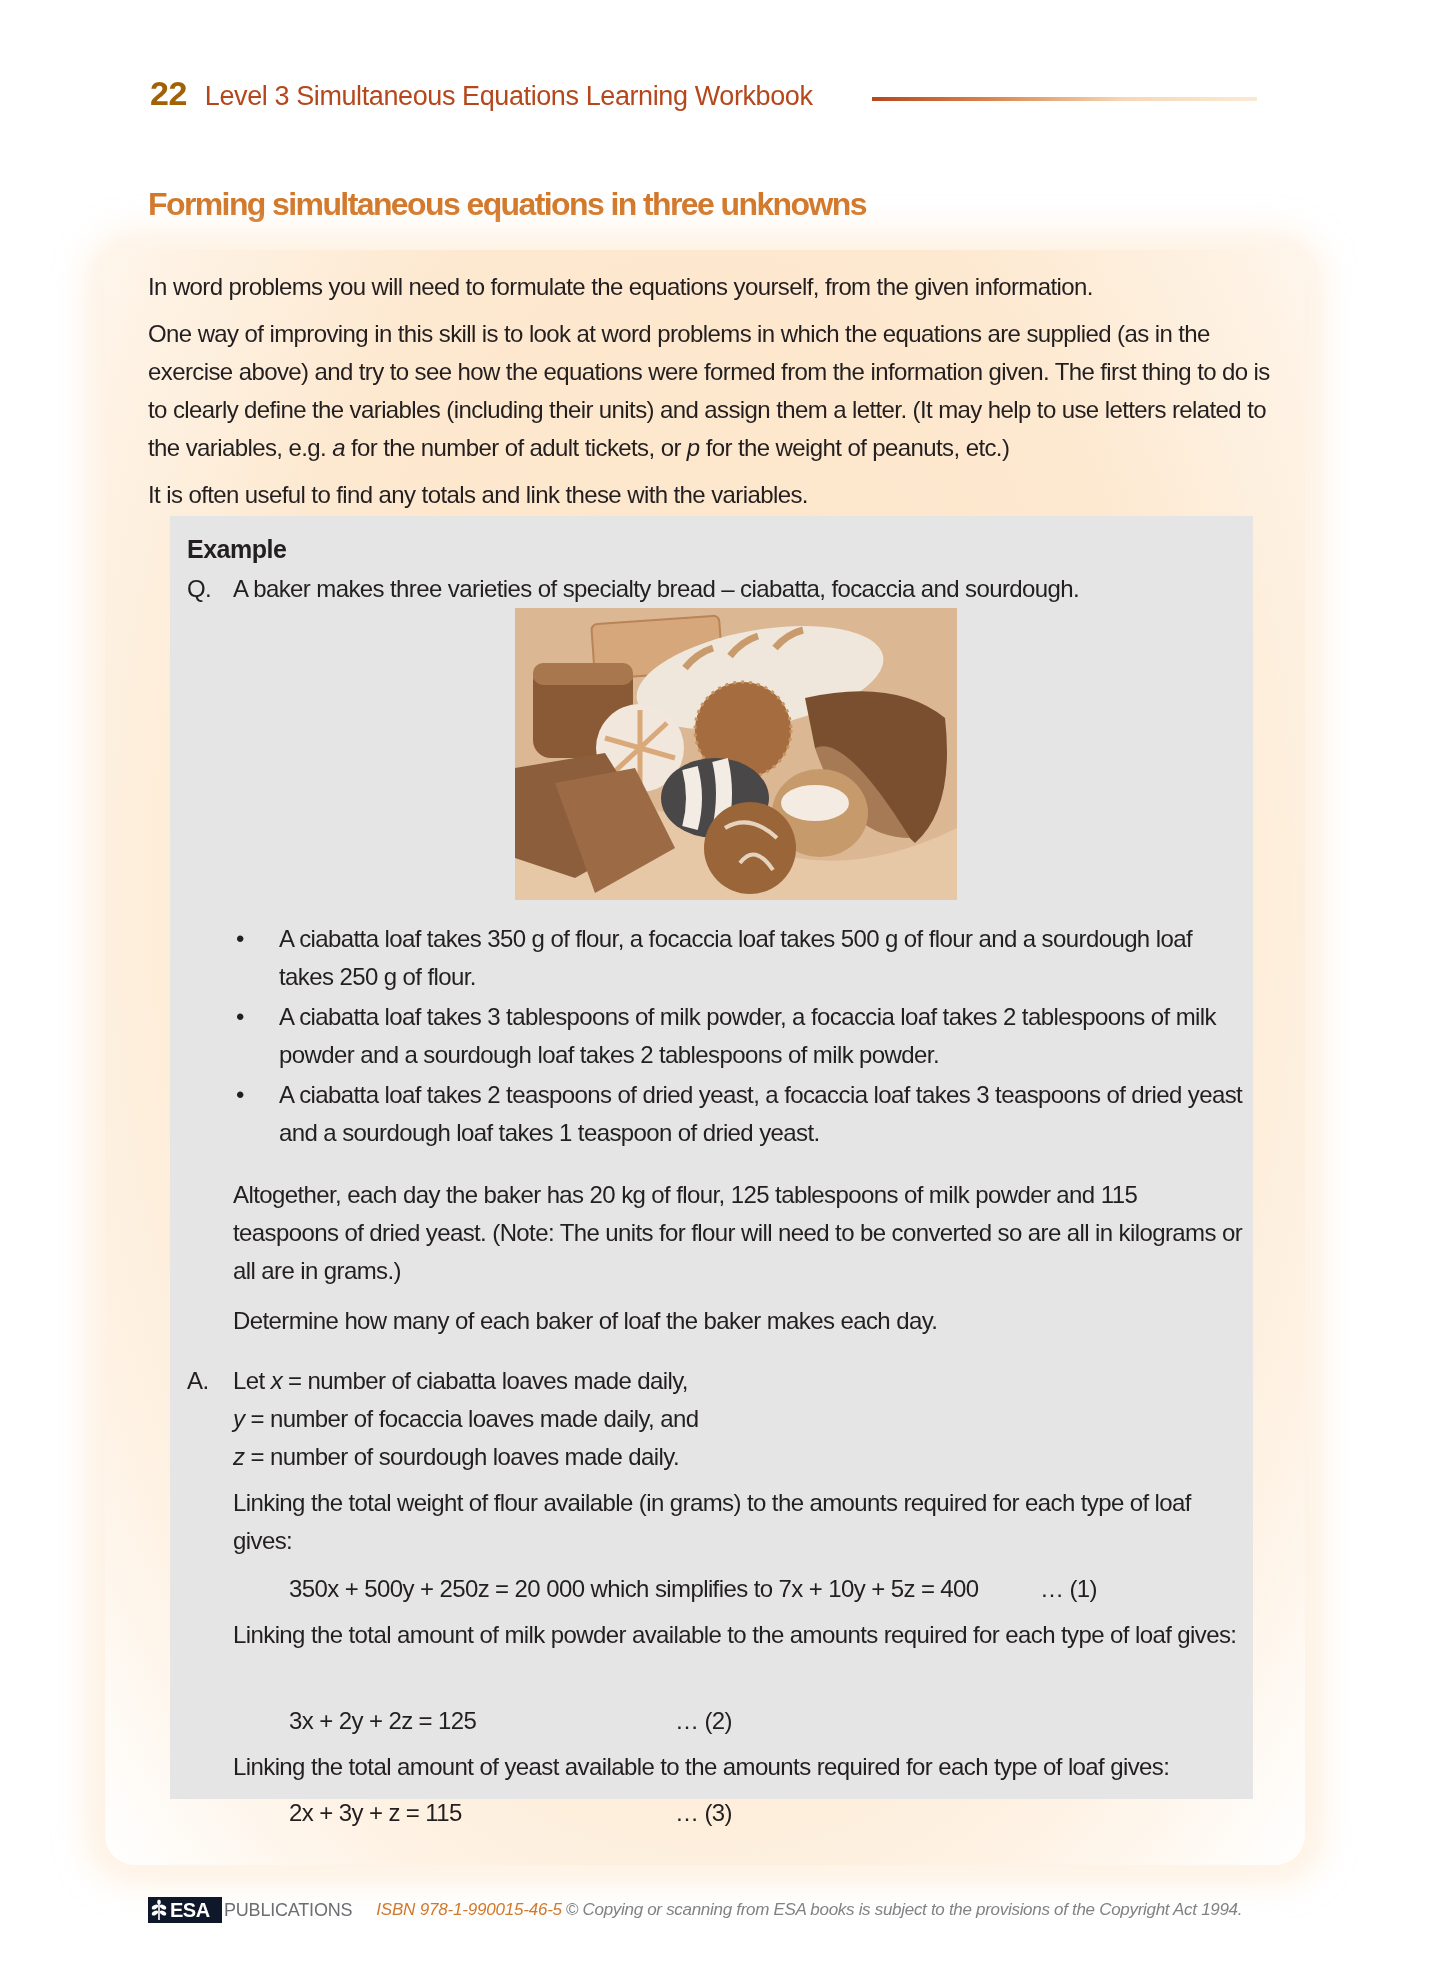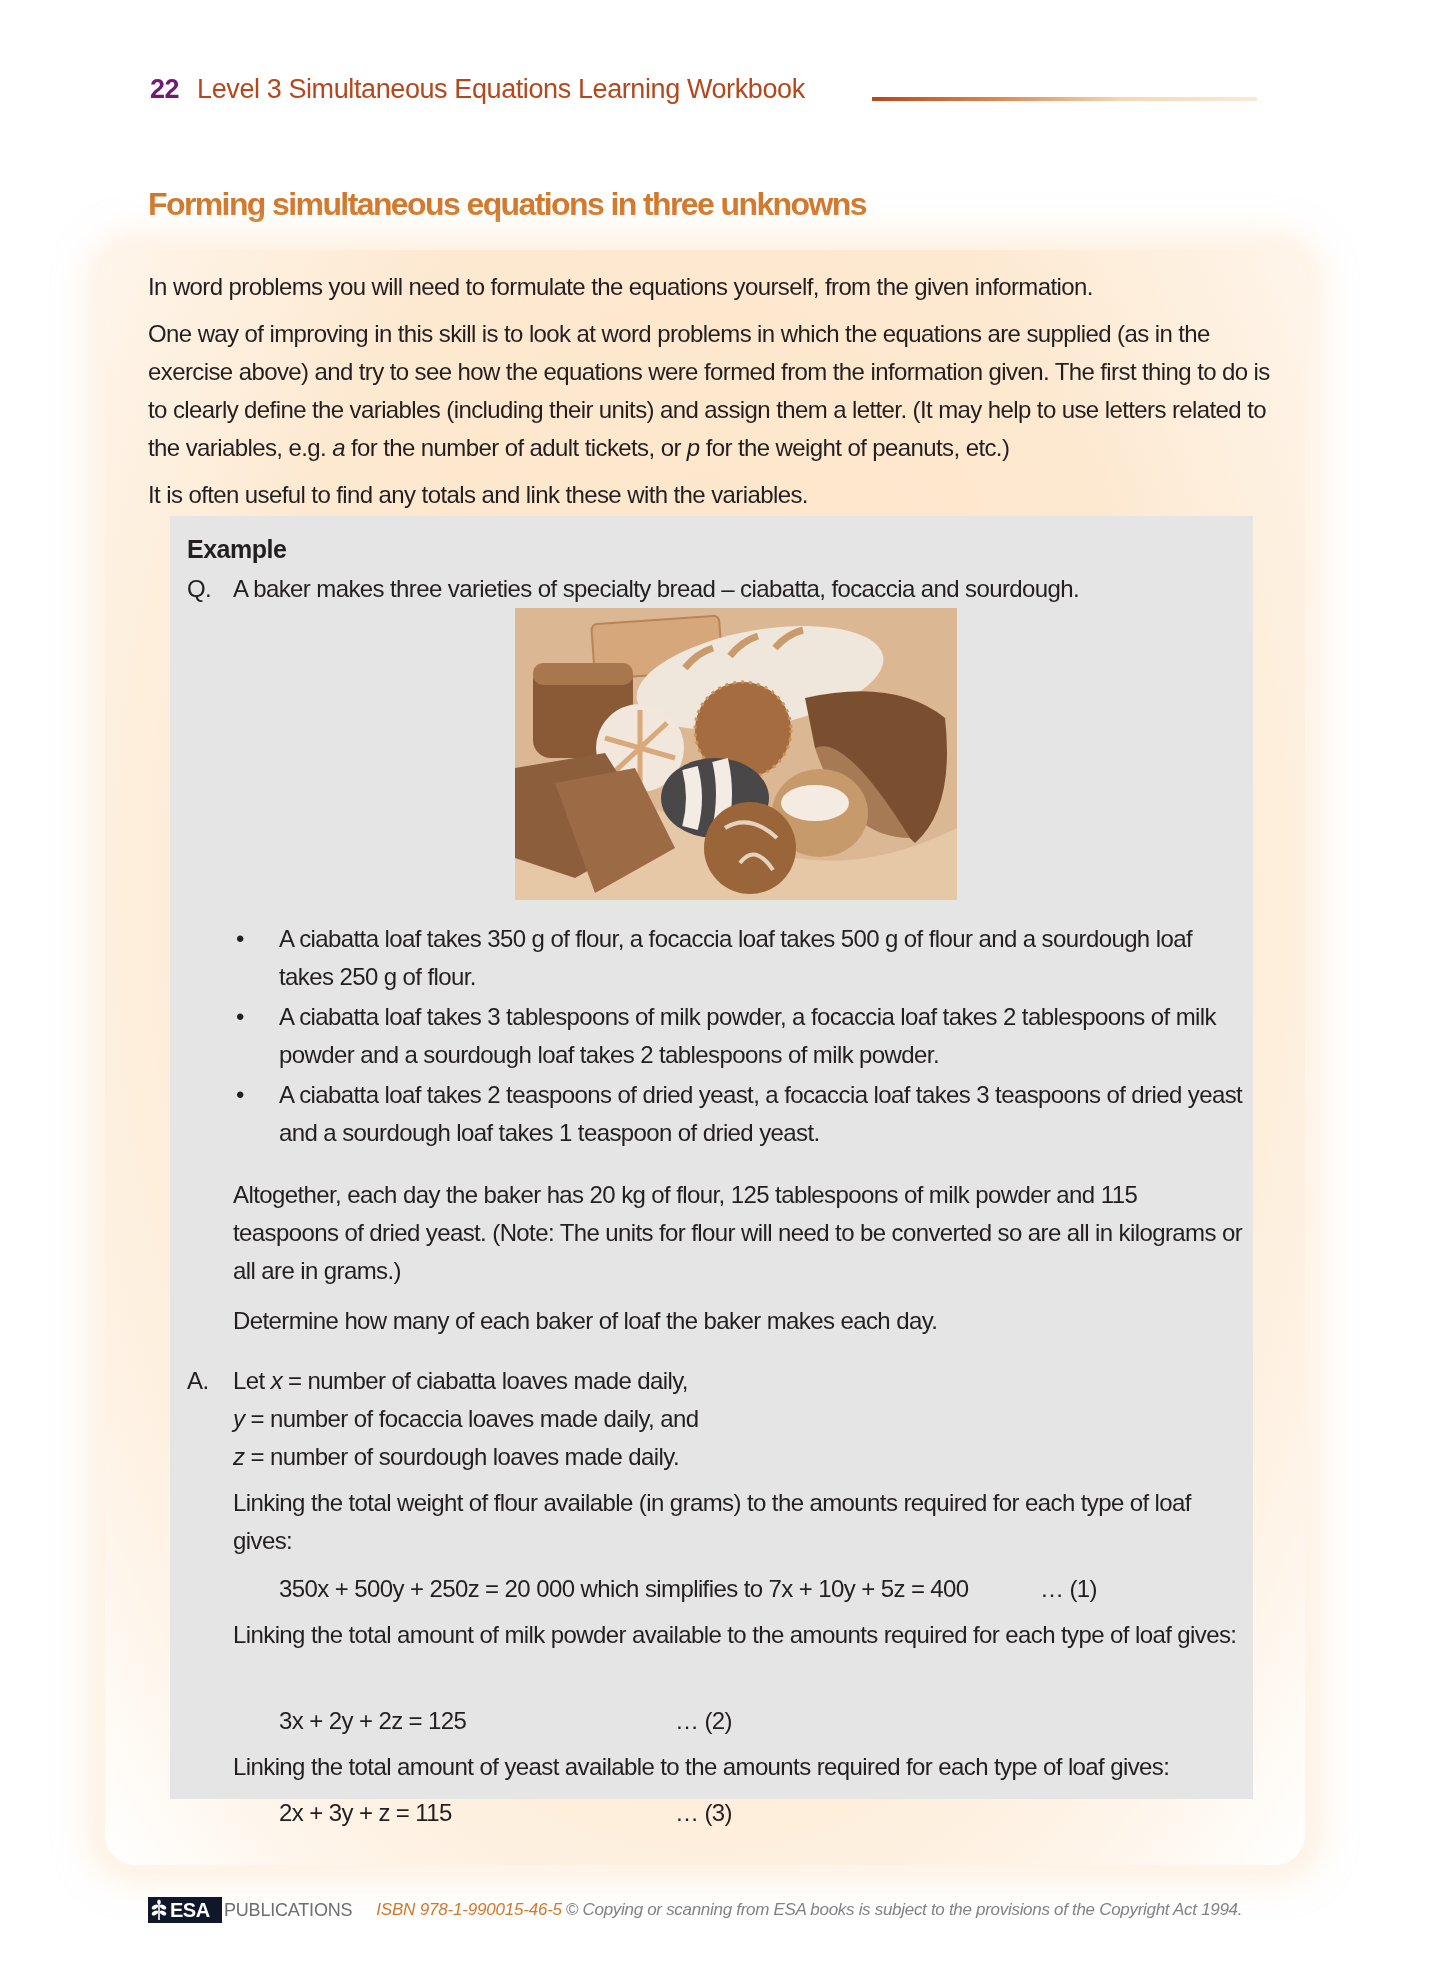--- a/index.html
+++ b/index.html
@@ -1,21 +1,21 @@
 <!DOCTYPE html>
 <html><head>
 <meta charset="utf-8">
 <style>
   html, body { margin: 0; padding: 0; }
   body {
     width: 1445px; height: 1973px; background: #ffffff; position: relative; overflow: hidden;
     font-family: "Liberation Sans", sans-serif; color: #231f20;
   }
   .header { position: absolute; left: 150px; top: 74px; height: 40px; display: flex; align-items: baseline; }
-  .page-num { color: #701a75; font-weight: bold; font-size: 27px; letter-spacing: -0.5px; }
+  .page-num { color: #a16207; font-weight: bold; font-size: 34px; letter-spacing: -0.5px; }
   .running-title { color: #b5471c; font-size: 27px; margin-left: 18px; letter-spacing: -0.4px; }
   .header-rule {
     position: absolute; left: 872px; top: 97px; width: 385px; height: 4px;
     background: linear-gradient(to right, #b5471c 0%, #d9834a 30%, #f5d7b5 65%, #fbe9d4 100%);
   }
   .title {
     position: absolute; left: 148px; top: 186px; margin: 0;
     color: #d2782a; font-size: 32px; font-weight: bold; letter-spacing: -1.6px;
   }
   .outer-panel {
@@ -36,21 +36,21 @@
   .qa-label { position: absolute; left: 0; top: 0; }
   .qa-text { position: absolute; left: 46px; top: 0; white-space: nowrap; }
   .photo {
     position: absolute; left: 328px; top: 92px; width: 442px; height: 292px; overflow: hidden;
     background: linear-gradient(160deg, #e8c5a0 0%, #d9b08a 45%, #e9c9a7 100%);
   }
   .bullets { position: absolute; left: 46px; top: 404px; width: 1010px; margin: 0; padding: 0; list-style: none; }
   .bullets li { position: relative; padding-left: 46px; margin-bottom: 2px; }
   .bullet-dot { position: absolute; left: 3px; top: 0; }
   .para { position: absolute; left: 46px; width: 1010px; }
-  .eq { position: absolute; left: 92px; white-space: pre; }
+  .eq { position: absolute; left: 102px; white-space: pre; }
   .eq-ref { position: absolute; white-space: nowrap; }
   .footer { position: absolute; left: 148px; top: 1896px; height: 28px; display: flex; align-items: center; font-size: 17px; }
   .logo-box {
     width: 74px; height: 26px; background: #0f172a; display: flex; align-items: center; justify-content: flex-start; padding-left: 2px; box-sizing: border-box;
   }
   .logo-text { color: #ffffff; font-weight: bold; font-size: 20px; margin-left: 2px; letter-spacing: -0.5px; }
   .logo-pub { color: #6d6e71; font-size: 18px; margin-left: 2px; letter-spacing: -0.2px; }
   .isbn { color: #d2782a; font-style: italic; margin-left: 24px; letter-spacing: -0.2px; }
   .copyright { color: #808285; font-style: italic; margin-left: 4px; letter-spacing: -0.3px; }
 </style>

